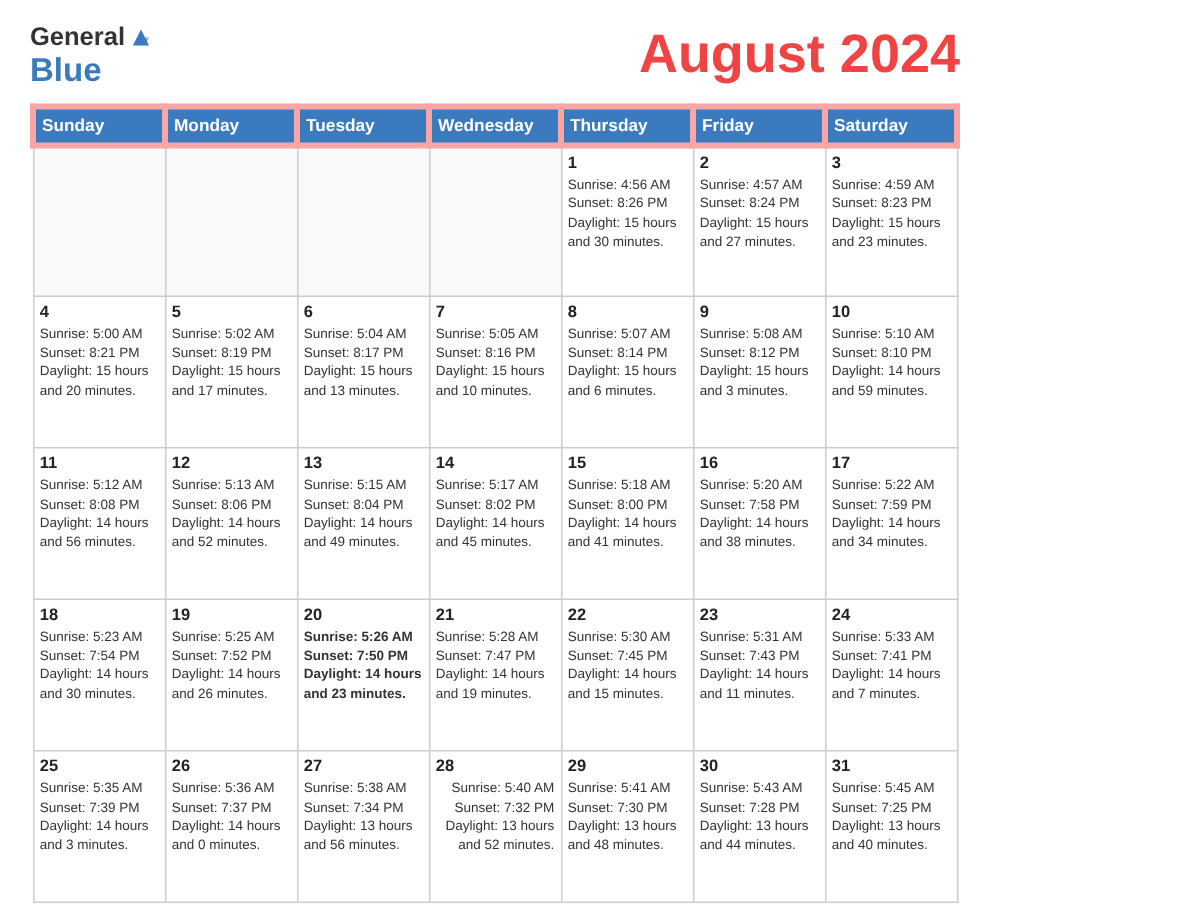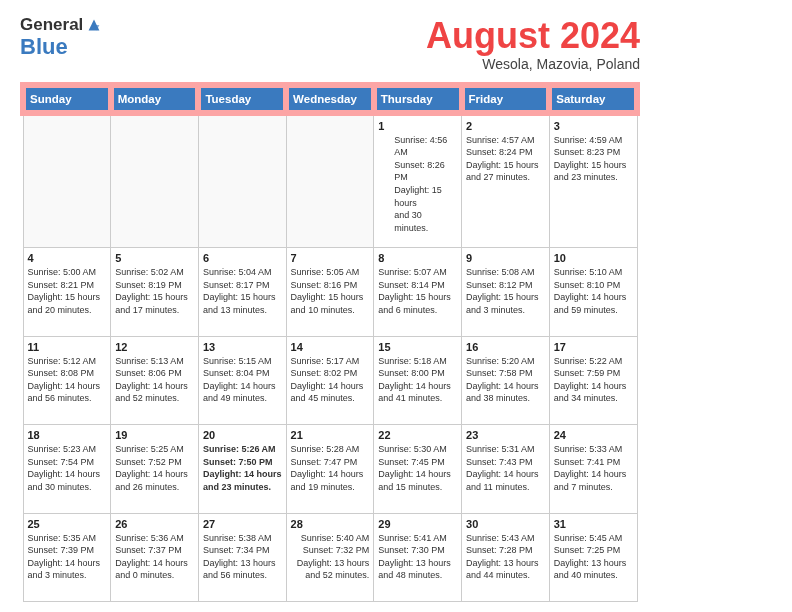--- a/index.html
+++ b/index.html
@@ -68,21 +68,21 @@
       width: 100%;
       table-layout: fixed;
     }
     .calendar th {
       background: #3a7abf;
       color: #fff;
       font-size: 11.5px;
       font-weight: bold;
       padding: 5px 4px;
       text-align: left;
-      border: 6px solid #fca5a5;
+      border: 4px solid #fca5a5;
     }
     .calendar td {
       vertical-align: top;
       font-size: 9.5px;
       color: #333;
       padding: 4px 4px 3px 4px;
       border: 1px solid #ccc;
       height: 82px;
       width: 113px;
     }
@@ -114,21 +114,20 @@
           <svg class="logo-icon" viewBox="0 0 20 20" xmlns="http://www.w3.org/2000/svg">
             <polygon points="4,16 10,4 16,16" fill="#3a7abf"></polygon>
             <polygon points="10,10 16,10 13,16" fill="#3a7abf" opacity="0.6"></polygon>
           </svg>
         </span>
         <span class="logo-blue">Blue</span>
       </div>
     </div>
     <div class="title-block">
       <div class="month-year">August 2024</div>
-      <div class="location">Wesola, Mazovia, Poland</div>
     </div>
   </div>
 
   <table class="calendar">
     <thead>
       <tr>
       <th>Sunday</th>
           <th>Monday</th>
           <th>Tuesday</th>
           <th>Wednesday</th>
@@ -138,21 +137,21 @@
         </tr>
     </thead>
     <tbody id="calendar-body">
     <tr>
           <td class="empty"></td>
           <td class="empty"></td>
           <td class="empty"></td>
           <td class="empty"></td>
           <td>
             <span class="day-number">1</span>
-            <div class="day-info" style="white-space: pre-line; margin-left: 16px;">Sunrise: 4:56 AM
+            <div class="day-info" style="white-space: pre-line;">Sunrise: 4:56 AM
 Sunset: 8:26 PM
 Daylight: 15 hours
 and 30 minutes.</div>
           </td>
           <td>
             <span class="day-number">2</span>
             <div class="day-info" style="white-space: pre-line;">Sunrise: 4:57 AM
 Sunset: 8:24 PM
 Daylight: 15 hours
 and 27 minutes.</div>

